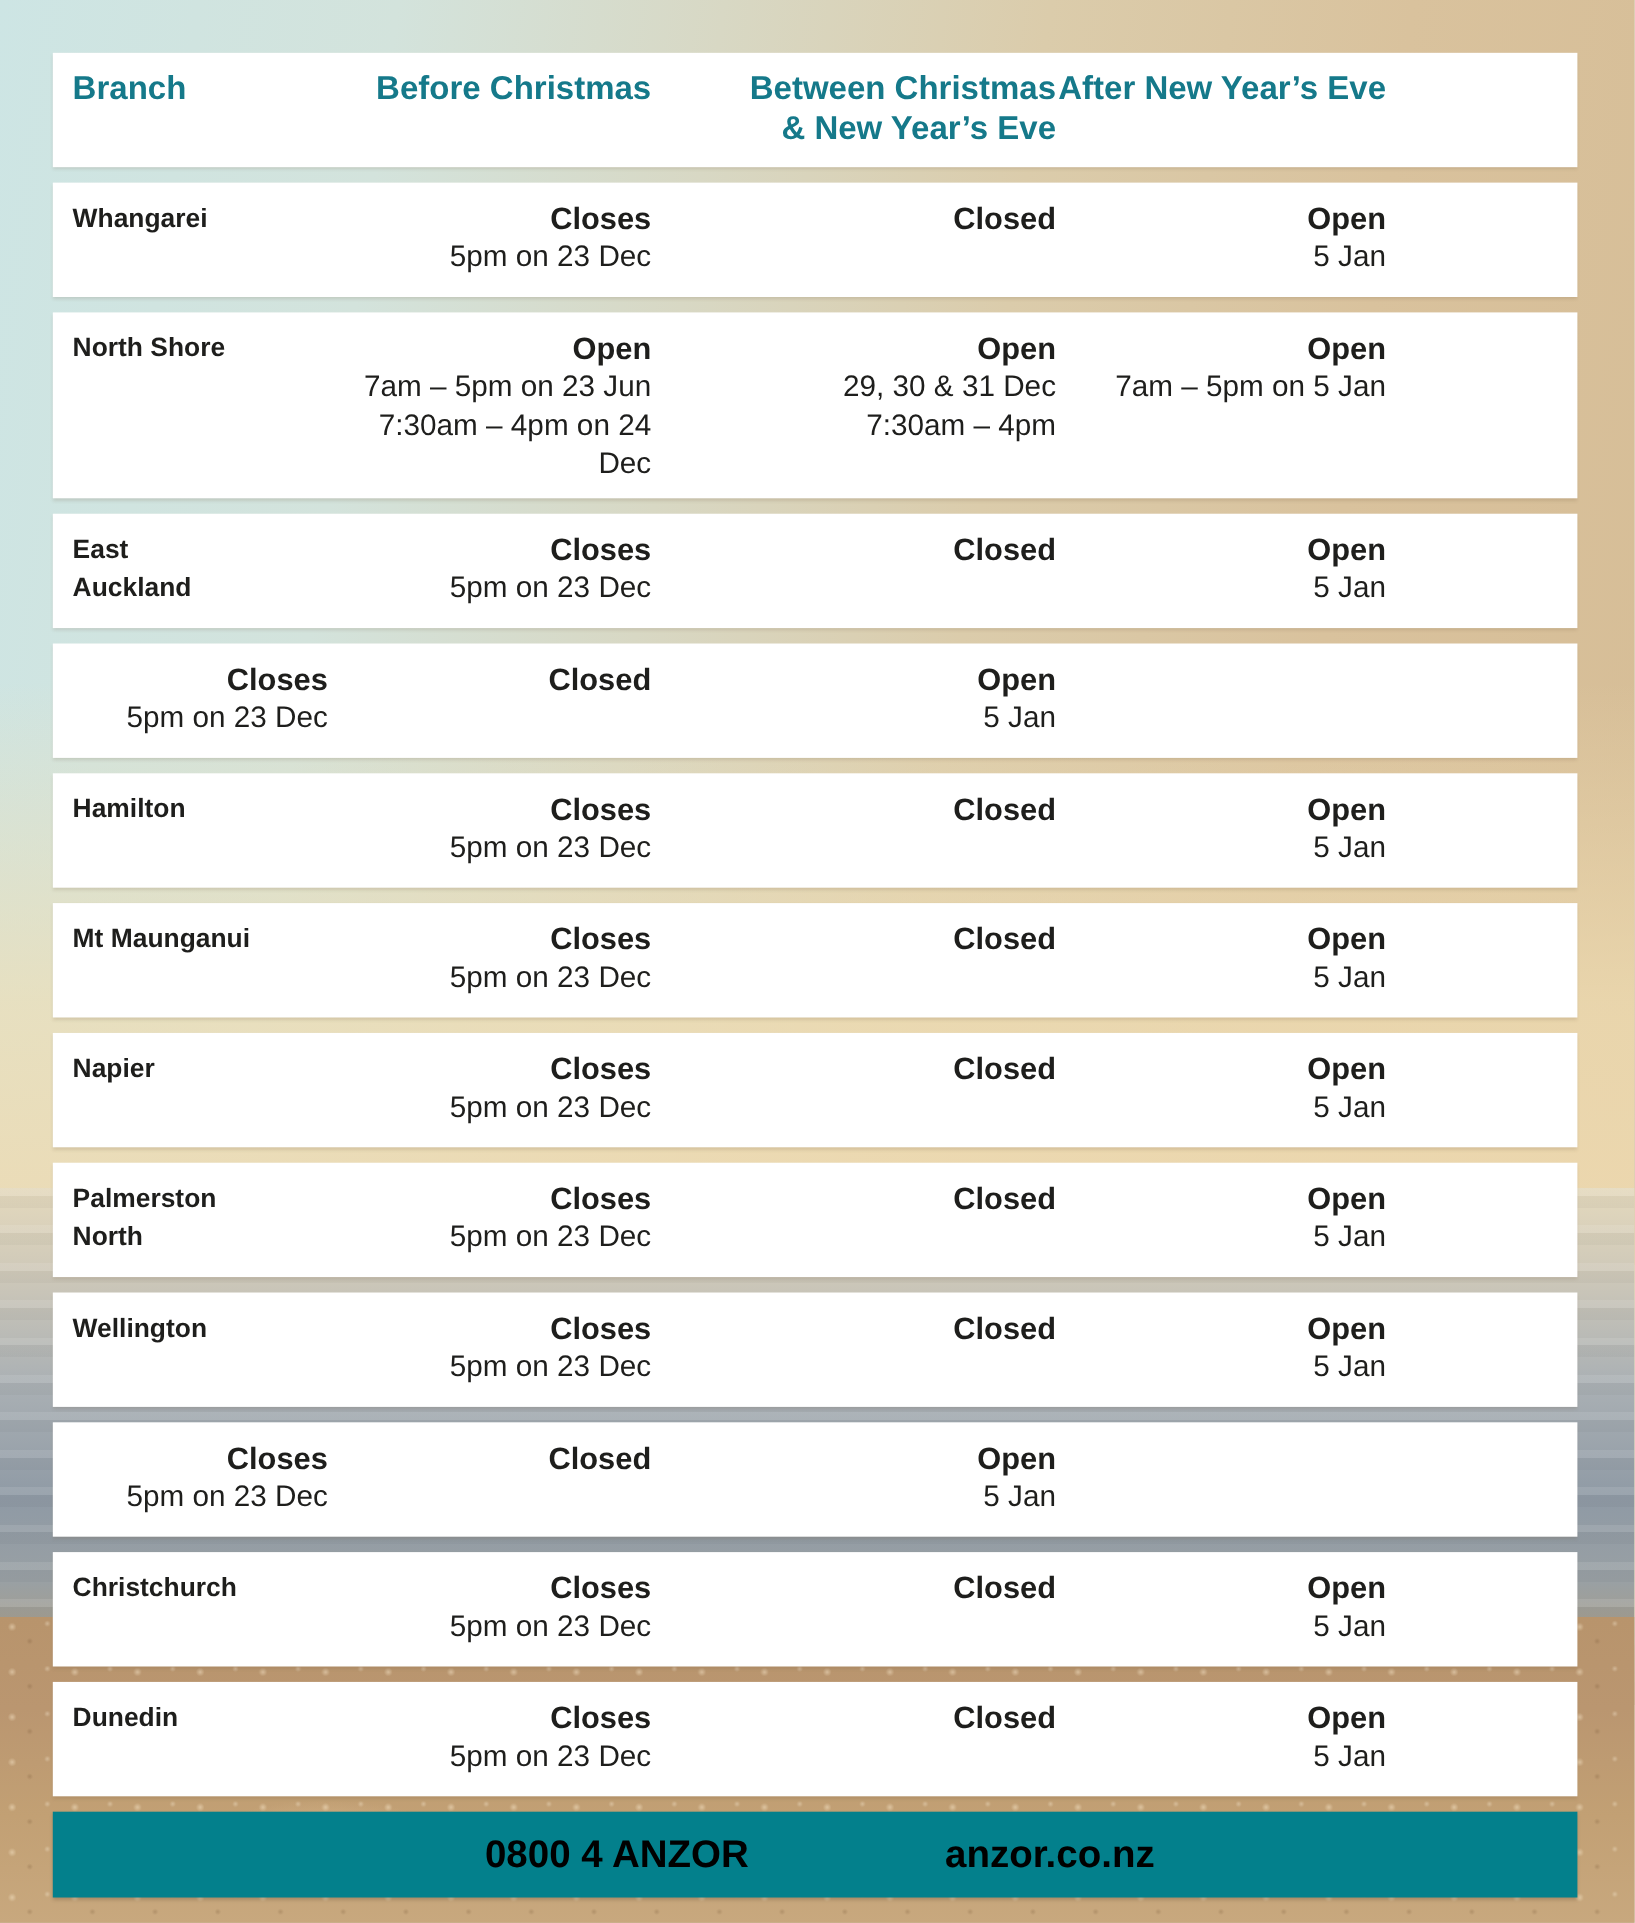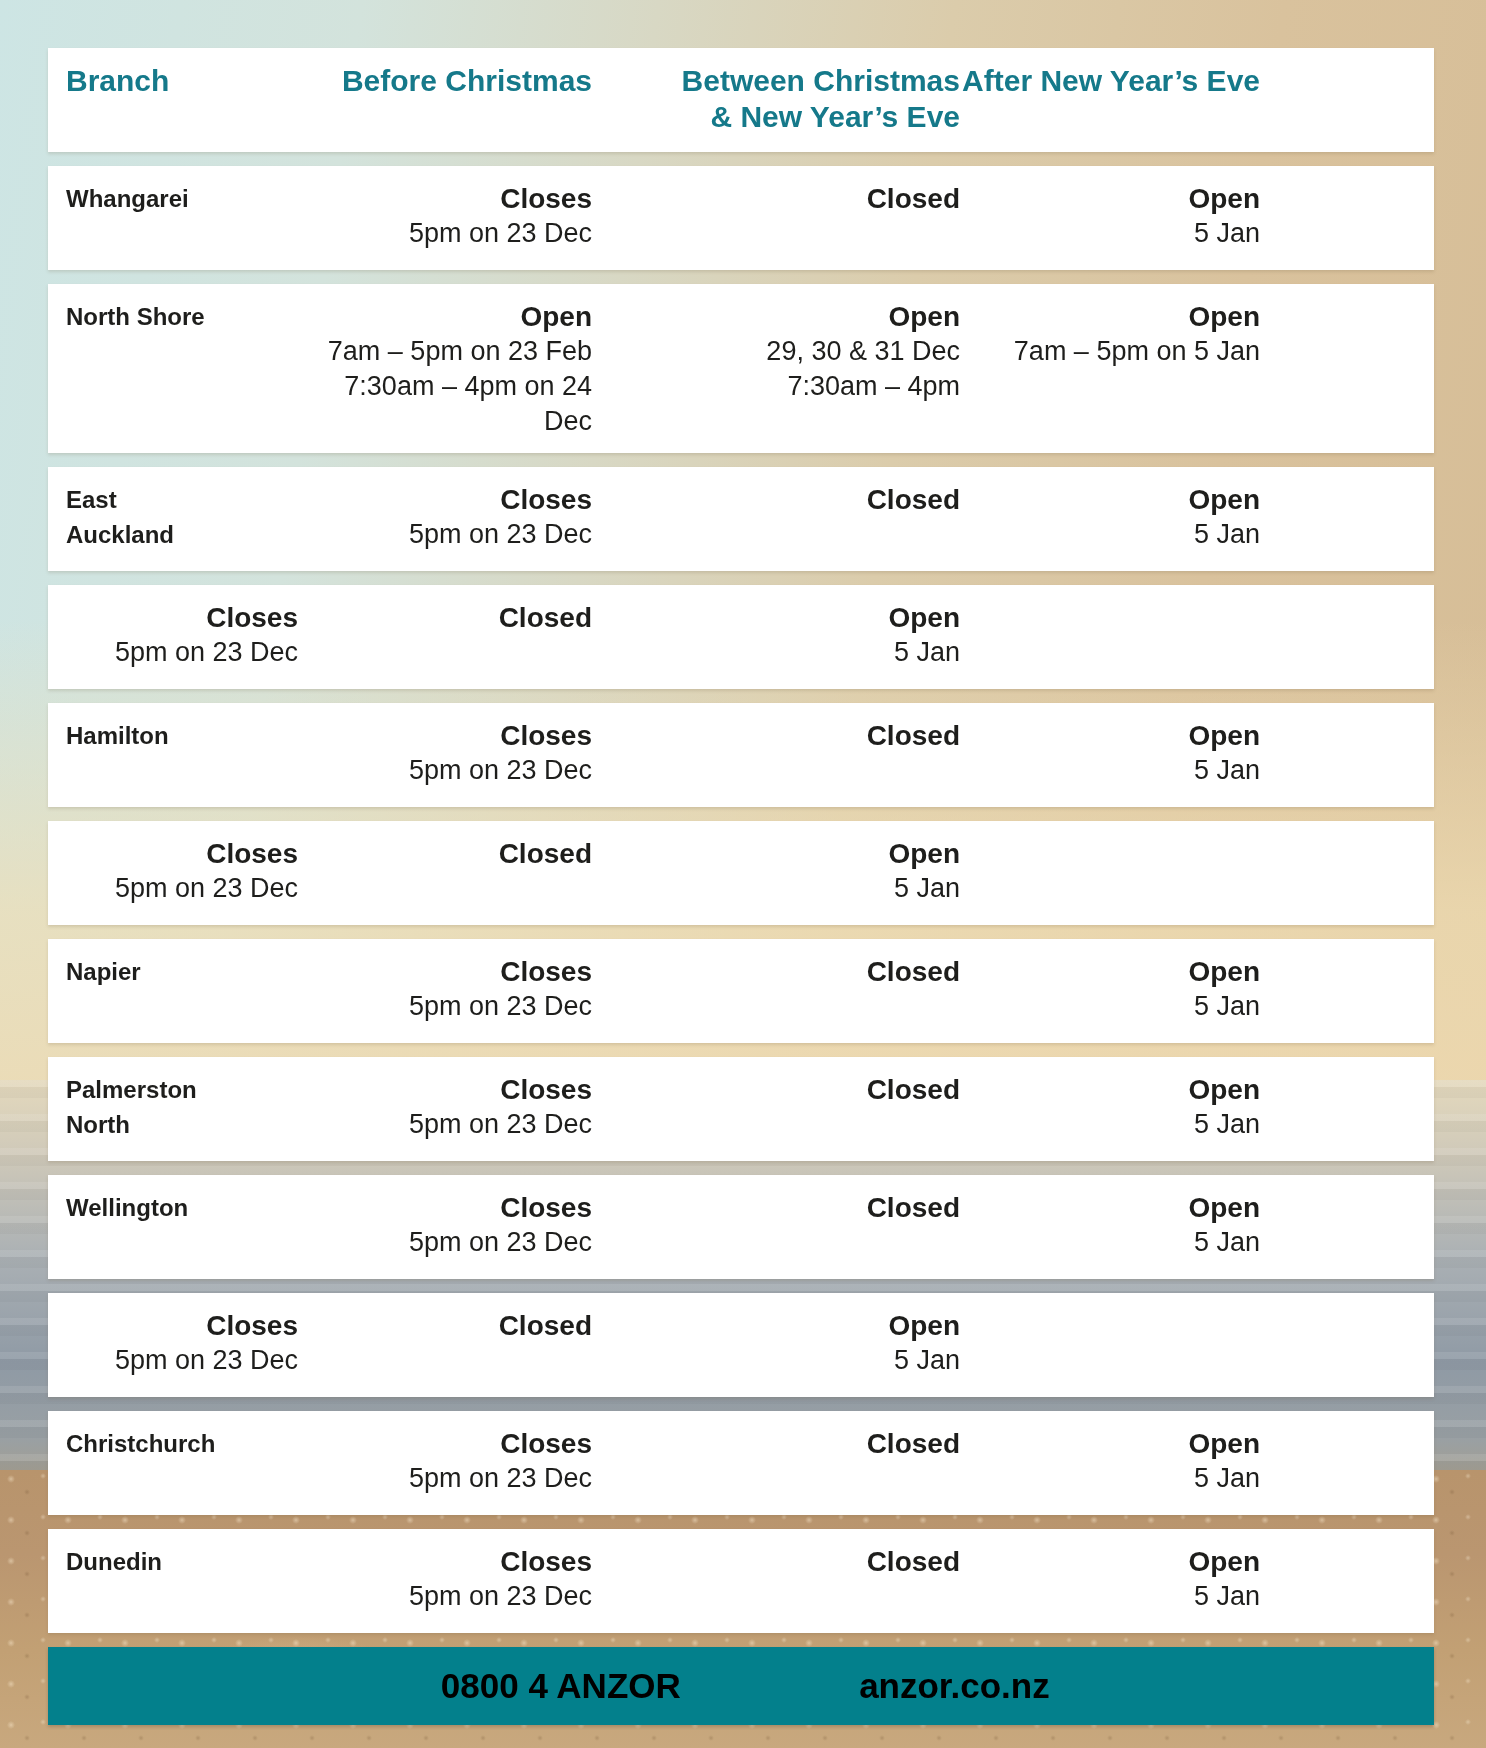--- a/index.html
+++ b/index.html
@@ -156,21 +156,21 @@
             <div class="cell-status">Open</div>
             <div class="cell-detail">5 Jan</div>
           </div>
   </div>
         <div class="trow">
     <div class="cell branch">
             <div class="branch-line">North Shore</div>
           </div>
     <div class="cell center">
             <div class="cell-status">Open</div>
-            <div class="cell-detail">7am – 5pm on 23 Feb</div>
+            <div class="cell-detail">7am – 5pm on 23 Jun</div>
             <div class="cell-detail">7:30am – 4pm on 24 Dec</div>
           </div>
     <div class="cell center">
             <div class="cell-status">Open</div>
             <div class="cell-detail">29, 30 &amp; 31 Dec</div>
             <div class="cell-detail">7:30am – 4pm</div>
           </div>
     <div class="cell center">
             <div class="cell-status">Open</div>
             <div class="cell-detail">7am – 5pm on 5 Jan</div>
@@ -216,20 +216,23 @@
           </div>
     <div class="cell center">
             <div class="cell-status">Closed</div>
           </div>
     <div class="cell center">
             <div class="cell-status">Open</div>
             <div class="cell-detail">5 Jan</div>
           </div>
   </div>
         <div class="trow">
+    <div class="cell branch">
+            <div class="branch-line">Mt Maunganui</div>
+          </div>
     <div class="cell center">
             <div class="cell-status">Closes</div>
             <div class="cell-detail">5pm on 23 Dec</div>
           </div>
     <div class="cell center">
             <div class="cell-status">Closed</div>
           </div>
     <div class="cell center">
             <div class="cell-status">Open</div>
             <div class="cell-detail">5 Jan</div>

